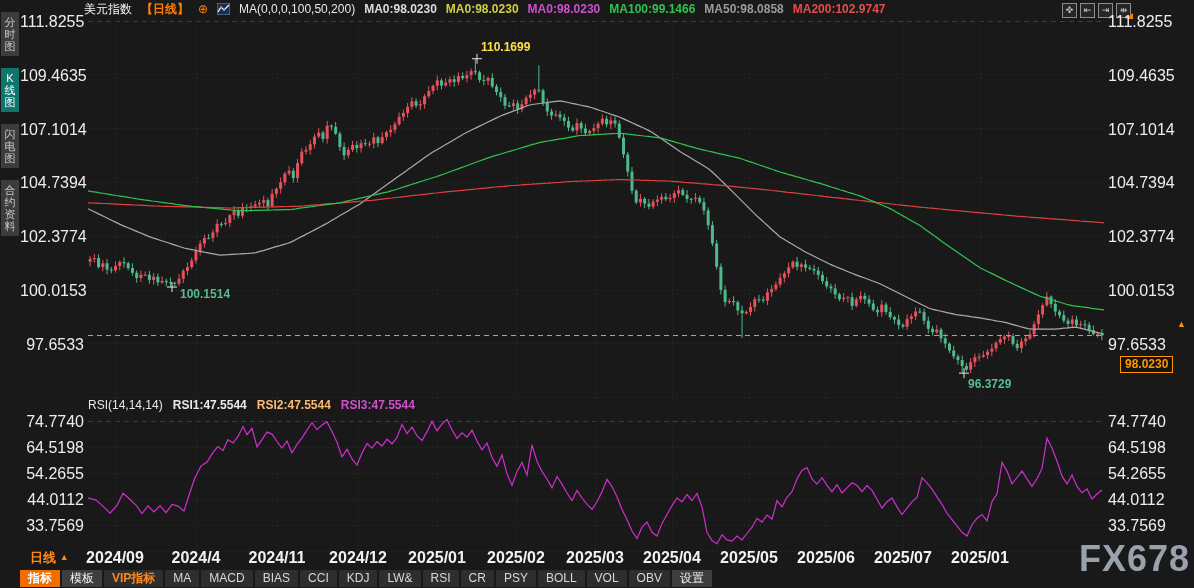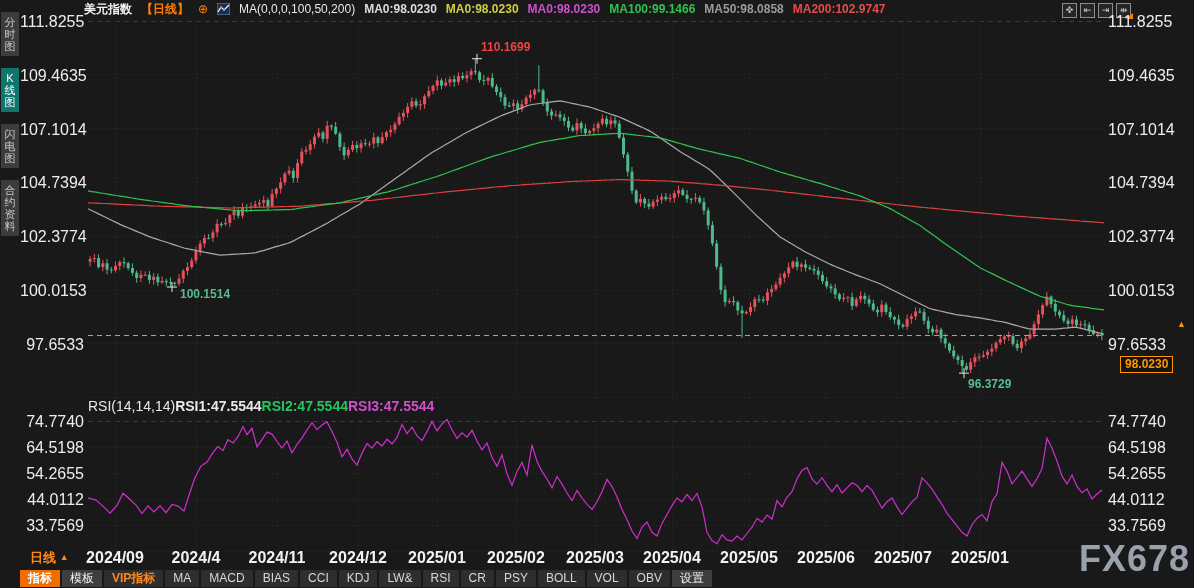--- a/index.html
+++ b/index.html
@@ -6,37 +6,37 @@
   #app{position:relative;width:1194px;height:588px;background:#191919;
        font-family:"Liberation Sans",sans-serif;color:#e8e8e8;}
   
   #side{position:absolute;left:0;top:0;width:20px;height:588px;background:#191919;}
   .side-tab{width:18px;margin:12px 0 3px 1px;padding:4px 0;background:#3c3c3c;color:#c9c9c9;
             font-size:11px;line-height:12px;text-align:center;word-break:break-all;cursor:pointer;}
   .side-tab.active{background:#0f766e;color:#fff;}
   
   #hdr{position:absolute;left:84px;top:2px;height:14px;display:flex;align-items:center;gap:9px;
        font-size:12px;white-space:nowrap;}
-  .hdr-sym{color:#f2f2f2;font-weight:bold;}
+  .hdr-sym{color:#f2f2f2;font-weight:normal;}
   .hdr-period{color:#ff7e00;font-weight:bold;}
   .hdr-plus{color:#ff7e00;font-size:12px;}
   .ma-val{font-weight:bold;}
   #hbtns{position:absolute;left:1062px;top:3px;display:flex;gap:3px;}
   .hbtn{width:13px;height:13px;border:1px solid #8d8d8d;background:#262626;color:#cfcfcf;
         font-size:9px;line-height:12px;text-align:center;cursor:pointer;}
   .alert-tri{position:absolute;left:1126px;top:13px;width:0;height:0;
              border-left:7px solid transparent;border-bottom:6px solid #ff7e00;}
   
   .ylab{position:absolute;font-size:16px;color:#ededed;}
   .ylab.l{left:20px;width:64px;text-align:right;}
   .ylab.r{left:1108px;width:70px;text-align:left;}
   
   .anno{position:absolute;font-size:12px;font-weight:bold;white-space:nowrap;}
   
-  #rsiHdr{position:absolute;left:88px;top:398px;display:flex;font-size:14px;white-space:nowrap;}
+  #rsiHdr{position:absolute;left:88px;top:398px;display:flex;gap:10px;font-size:12px;white-space:nowrap;}
   
   .xlab{position:absolute;top:549px;width:64px;text-align:center;font-size:16px;
         font-weight:bold;color:#f2f2f2;}
   
   #period{position:absolute;left:30px;top:549px;color:#ff8a1e;font-weight:bold;font-size:13px;cursor:pointer;}
   #period .arr{font-size:9px;vertical-align:2px;}
   
   #tag{position:absolute;left:1120px;top:327px;height:15px;line-height:15px;padding:0 4px;
        border:1px solid #ff9500;color:#ff9500;background:#141414;font-size:12px;font-weight:bold;}
   #tagArr{position:absolute;left:1177px;top:317px;color:#ff9500;font-size:9px;}
@@ -645,29 +645,29 @@
       <div class="ylab r" style="top: 228.322px;">102.3774</div>
       <div class="ylab r" style="top: 282.154px;">100.0153</div>
       <div class="ylab r" style="top: 335.984px;">97.6533</div>
       <div class="ylab r" style="top: 413px;">74.7740</div>
       <div class="ylab r" style="top: 439.005px;">64.5198</div>
       <div class="ylab r" style="top: 465.01px;">54.2655</div>
       <div class="ylab r" style="top: 491.014px;">44.0112</div>
       <div class="ylab r" style="top: 517.019px;">33.7569</div>
     </div>
   <div id="annos">
-      <div class="anno" style="color: #ef4444; left: 481px; top: 40px;">110.1699</div>
+      <div class="anno" style="color: #fde047; left: 481px; top: 40px;">110.1699</div>
       <div class="anno" style="color: rgb(86, 189, 142); left: 180px; top: 287px;">100.1514</div>
       <div class="anno" style="color: rgb(86, 189, 142); left: 968px; top: 377px;">96.3729</div>
     </div>
 
   <div id="rsiHdr">
     <span style="color:#e8e8e8;">RSI(14,14,14)</span>
   <span style="color: rgb(232, 232, 232); font-weight: bold;">RSI1:47.5544</span>
-      <span style="color: #22c55e; font-weight: bold;">RSI2:47.5544</span>
+      <span style="color: #fdba74; font-weight: bold;">RSI2:47.5544</span>
       <span style="color: rgb(207, 79, 207); font-weight: bold;">RSI3:47.5544</span>
     </div>
 
   <div id="xLabs">
       <div class="xlab" style="left: 83px;">2024/09</div>
       <div class="xlab" style="left: 164px;">2024/4</div>
       <div class="xlab" style="left: 245px;">2024/11</div>
       <div class="xlab" style="left: 326px;">2024/12</div>
       <div class="xlab" style="left: 405px;">2025/01</div>
       <div class="xlab" style="left: 484px;">2025/02</div>

